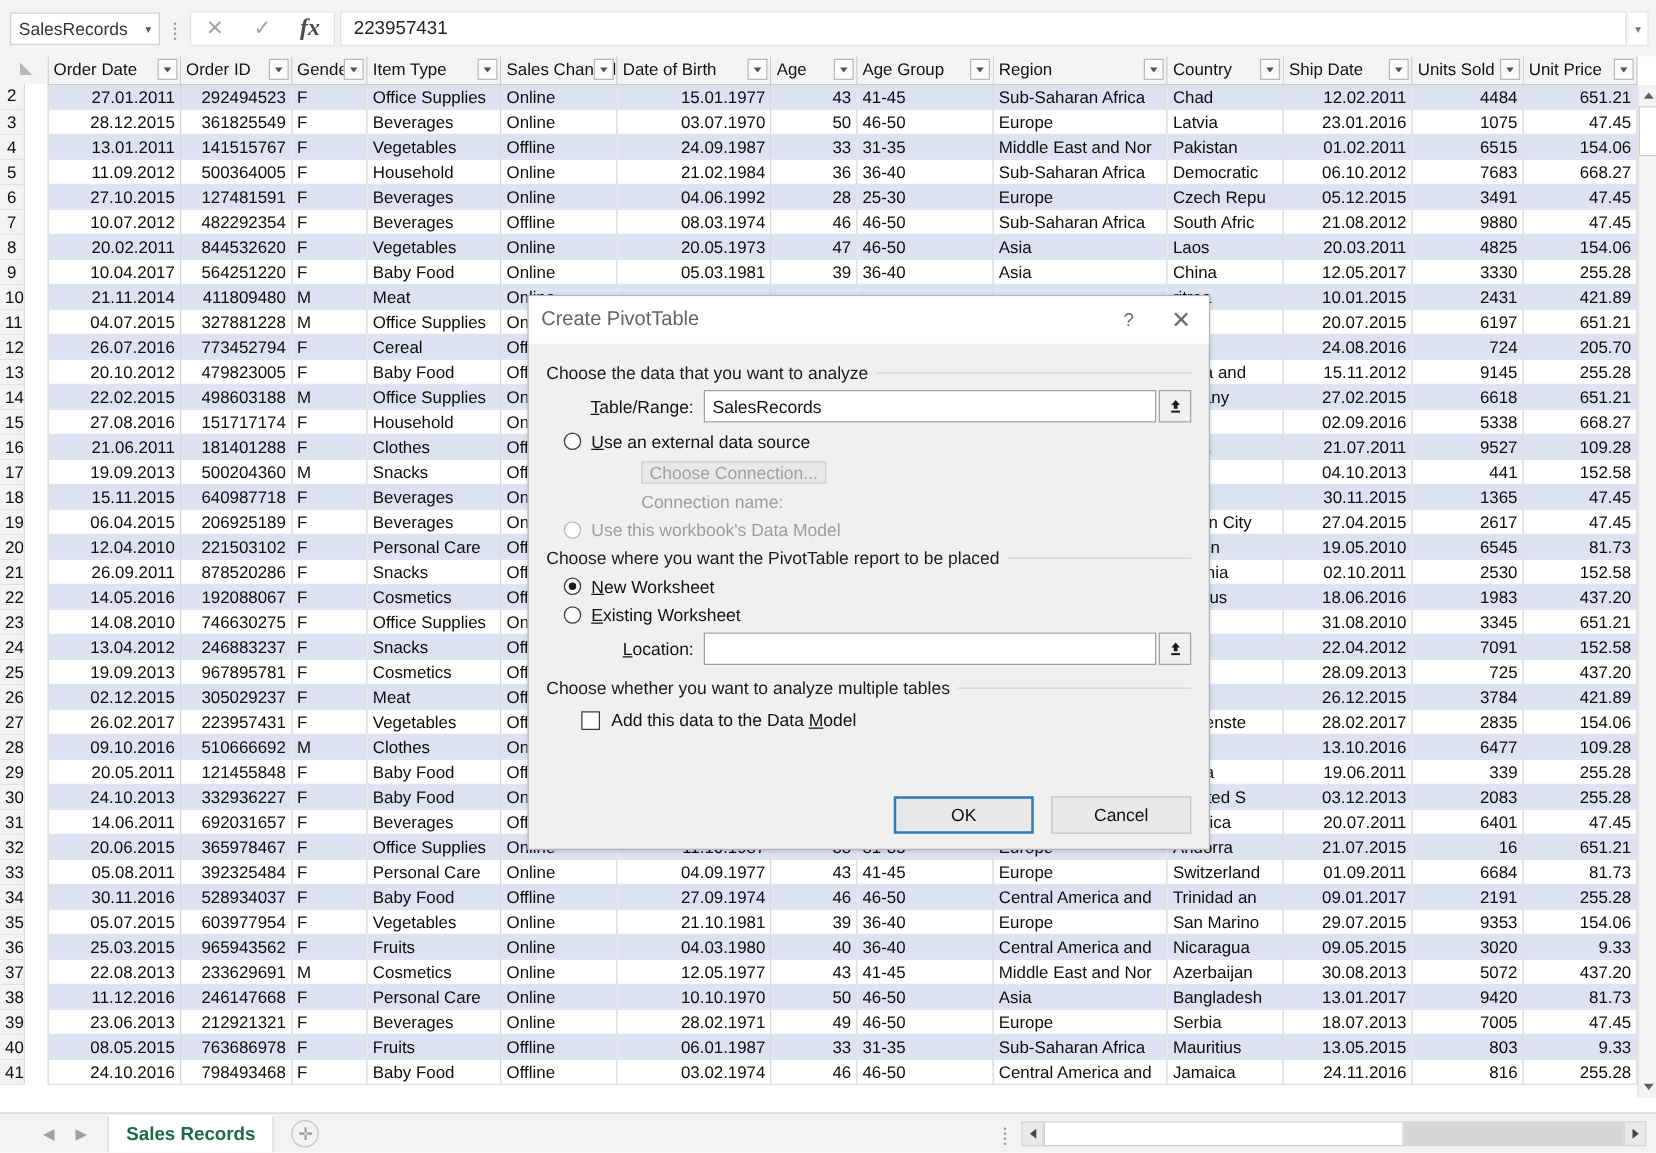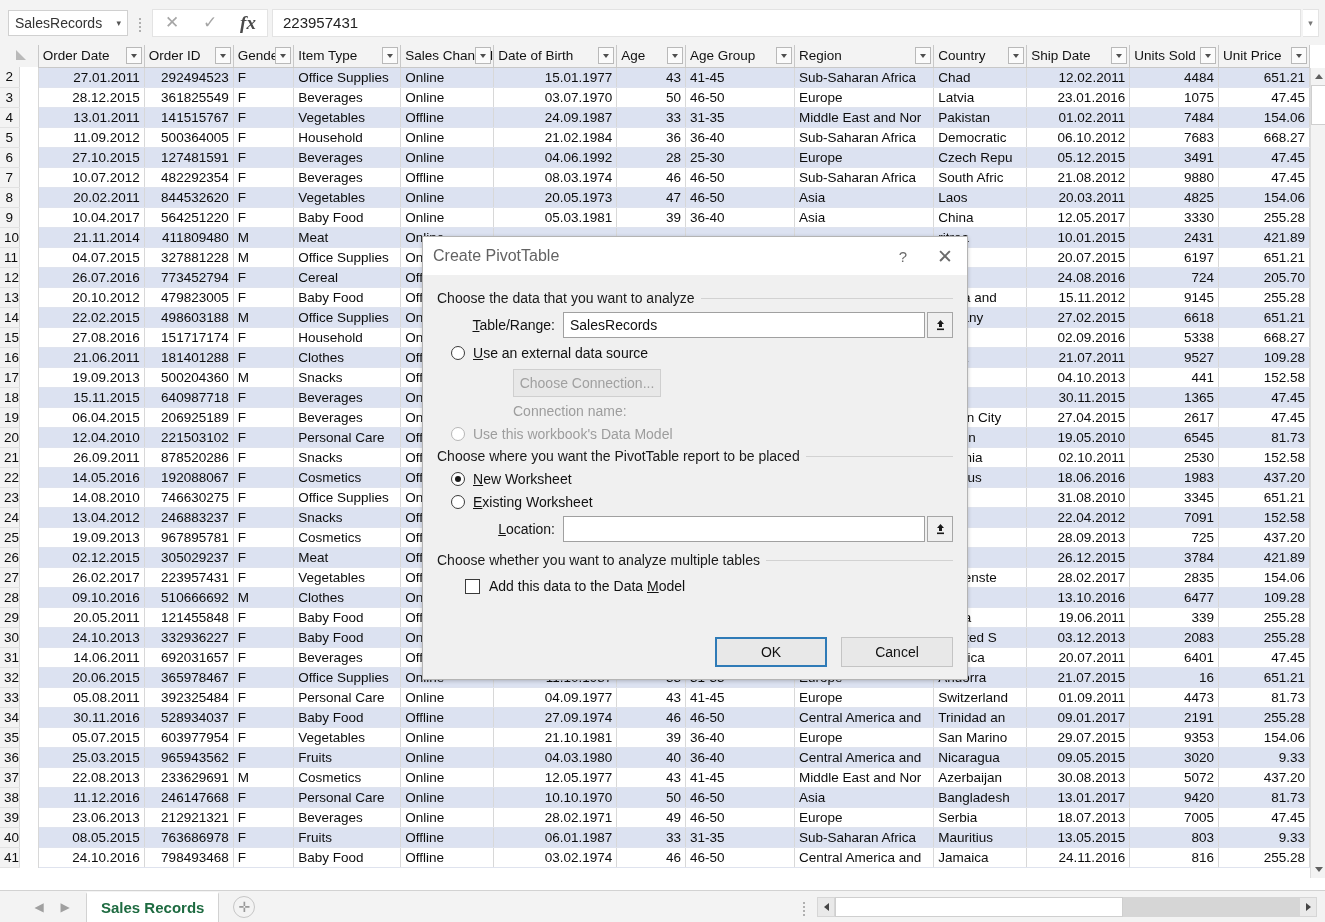--- a/index.html
+++ b/index.html
@@ -146,21 +146,21 @@
 
   .field-row { display:flex; align-items:center; margin:6px 0 0 14px; }
   .field-row .flabel { width:112px; text-align:right; padding-right:8px; font-size:14px; }
   .txtbox { flex:1; height:26px; background:#ffffff; border:1px solid #a0a0a0;
             display:flex; align-items:center; padding:0 6px; font-size:14px; color:#111; }
   .picker { width:26px; height:26px; margin-left:2px; background:#f0f0f0; border:1px solid #a6a6a6;
             display:flex; align-items:center; justify-content:center; }
   .picker svg { display:block; }
 
   .btn-grey {
-    margin:8px 0 0 76px; width:148px; height:28px; background:#e8e8e8; border:1px solid #cfcfcf;
+    margin:8px 0 0 76px; width:148px; height:18px; background:#e8e8e8; border:1px solid #cfcfcf;
     display:flex; align-items:center; justify-content:center; color:#a0a0a0; font-size:14px;
   }
   .conn-name { margin:6px 0 0 76px; color:#9d9d9d; font-size:14px; }
 
   .chk-line { display:flex; align-items:center; margin:10px 0 0 28px; }
   .chkbox { width:15px; height:15px; border:1.4px solid #3a3a3a; background:#fff; flex:none; }
   .chk-line .cl { margin-left:9px; font-size:14px; }
 
   .dlg-buttons { position:absolute; right:14px; bottom:12px; display:flex; }
   .dbtn { width:112px; height:30px; display:flex; align-items:center; justify-content:center;
@@ -251,21 +251,21 @@
             <td class="cell num" style="width: 88px;">141515767</td>
             <td class="cell ctr" style="width: 60px;">F</td>
             <td class="cell ctr" style="width: 106px;">Vegetables</td>
             <td class="cell ctr" style="width: 92px;">Offline</td>
             <td class="cell num" style="width: 122px;">24.09.1987</td>
             <td class="cell num" style="width: 68px;">33</td>
             <td class="cell ctr" style="width: 108px;">31-35</td>
             <td class="cell ctr" style="width: 138px;">Middle East and Nor</td>
             <td class="cell ctr" style="width: 92px;">Pakistan</td>
             <td class="cell num" style="width: 102px;">01.02.2011</td>
-            <td class="cell num" style="width: 88px;">7484</td>
+            <td class="cell num" style="width: 88px;">6515</td>
             <td class="cell num" style="width: 90px;">154.06</td>
           </tr>
           <tr class="plain">
             <td class="rn" style="width: 30px;">5</td>
             <td class="mk" style="width: 8px;"></td>
             <td class="cell num" style="width: 105px;">11.09.2012</td>
             <td class="cell num" style="width: 88px;">500364005</td>
             <td class="cell ctr" style="width: 60px;">F</td>
             <td class="cell ctr" style="width: 106px;">Household</td>
             <td class="cell ctr" style="width: 92px;">Online</td>
@@ -744,21 +744,21 @@
             <td class="cell num" style="width: 88px;">392325484</td>
             <td class="cell ctr" style="width: 60px;">F</td>
             <td class="cell ctr" style="width: 106px;">Personal Care</td>
             <td class="cell ctr" style="width: 92px;">Online</td>
             <td class="cell num" style="width: 122px;">04.09.1977</td>
             <td class="cell num" style="width: 68px;">43</td>
             <td class="cell ctr" style="width: 108px;">41-45</td>
             <td class="cell ctr" style="width: 138px;">Europe</td>
             <td class="cell ctr" style="width: 92px;">Switzerland</td>
             <td class="cell num" style="width: 102px;">01.09.2011</td>
-            <td class="cell num" style="width: 88px;">4473</td>
+            <td class="cell num" style="width: 88px;">6684</td>
             <td class="cell num" style="width: 90px;">81.73</td>
           </tr>
           <tr class="band">
             <td class="rn" style="width: 30px;">34</td>
             <td class="mk" style="width: 8px;"></td>
             <td class="cell num" style="width: 105px;">30.11.2016</td>
             <td class="cell num" style="width: 88px;">528934037</td>
             <td class="cell ctr" style="width: 60px;">F</td>
             <td class="cell ctr" style="width: 106px;">Baby Food</td>
             <td class="cell ctr" style="width: 92px;">Offline</td>

